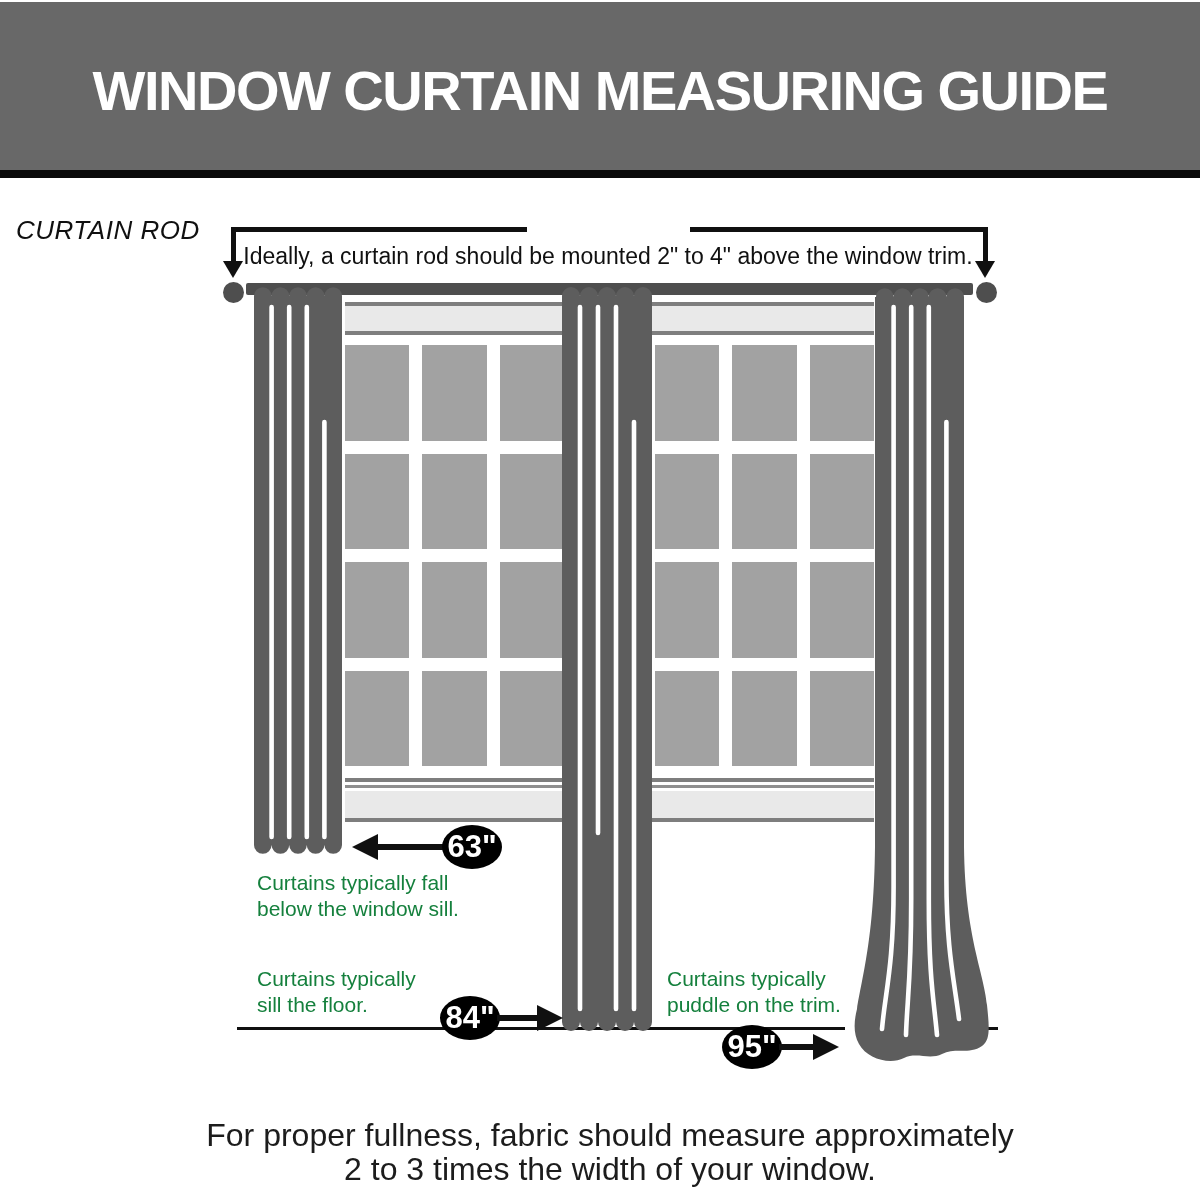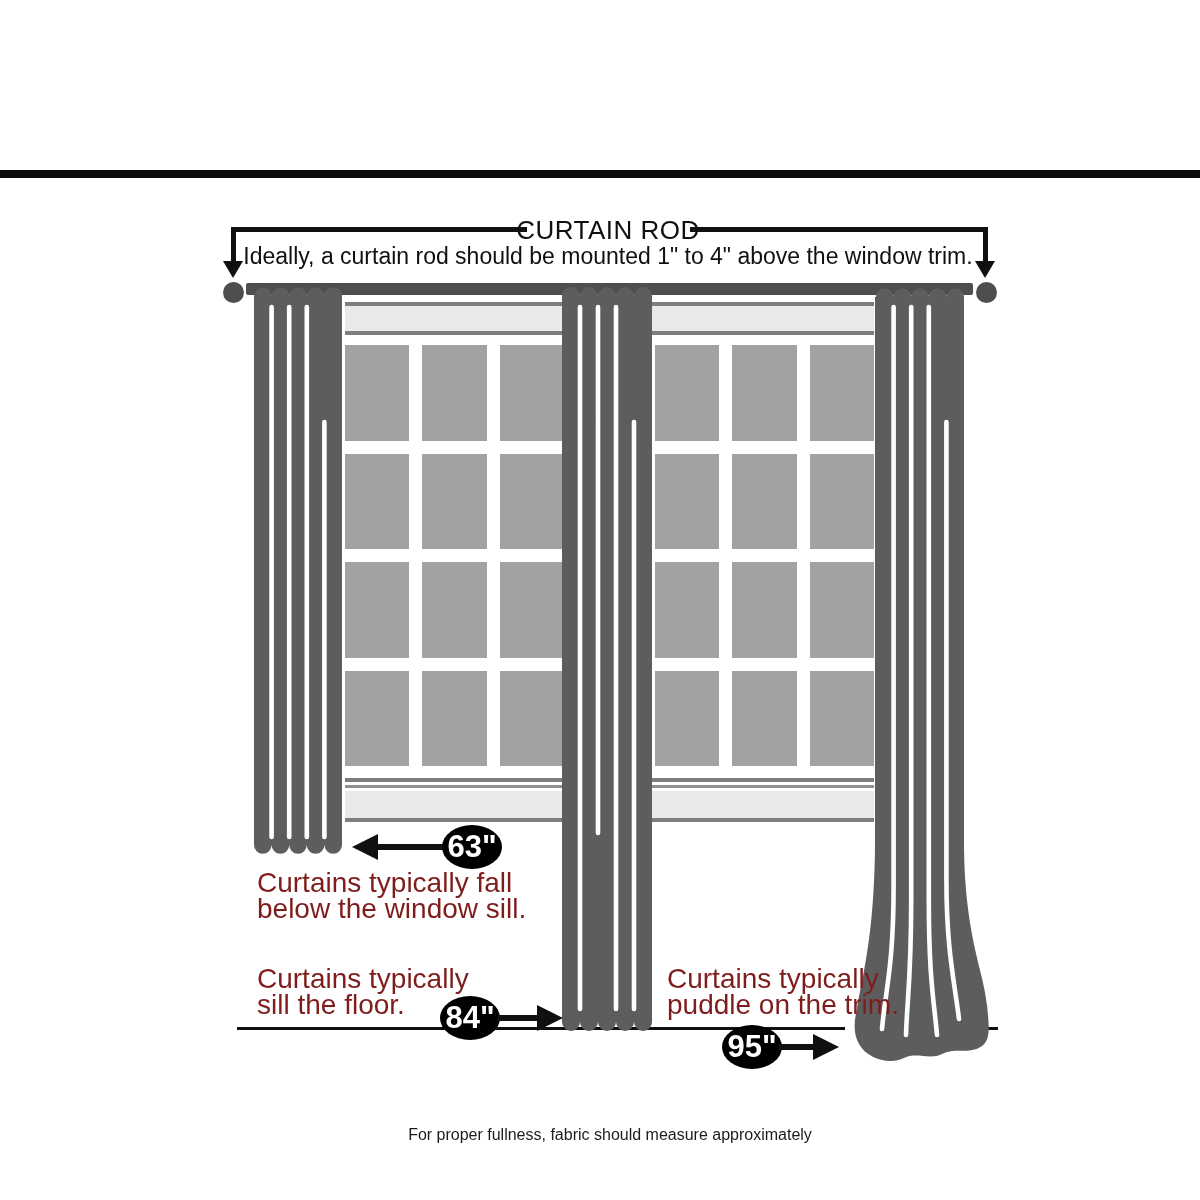--- a/index.html
+++ b/index.html
@@ -11,21 +11,21 @@
 
   
   .header{left:0;top:2px;width:1200px;height:168px;background:var(--header-bg,#686868);
     display:flex;align-items:center;justify-content:center;padding-top:8px;box-sizing:border-box;}
   .header-rule{left:0;top:170px;width:1200px;height:8px;background:#0a0a0a;}
   .title{color:#fff;font-size:56px;font-weight:700;letter-spacing:-1.5px;white-space:nowrap;}
 
   
   .bracket{background:#101010;}
   .arrowhead-down{width:0;height:0;border-left:10px solid transparent;border-right:10px solid transparent;border-top:17px solid #101010;}
-  .callout-label{left:16px;right:0;top:215px;text-align:center;font-size:26px;letter-spacing:.5px;}
+  .callout-label{left:16px;right:0;top:215px;font-size:26px;letter-spacing:.5px;font-style:italic;}
   .callout-desc{left:16px;right:0;top:243px;text-align:center;font-size:23px;}
 
   
   .rod{left:246px;top:283px;width:727px;height:12px;background:var(--rod,#4e4e4e);border-radius:2px;}
   .finial{width:21px;height:21px;border-radius:50%;background:var(--rod,#4e4e4e);top:282px;}
 
   
   .trim-line{left:345px;width:529px;background:var(--trim-line,#7e7e7e);}
   .trim-band{left:345px;width:529px;background:var(--trim-band,#e9e9e9);}
   .pane-grid{left:345px;top:345px;width:529px;height:421px;display:grid;
@@ -40,39 +40,42 @@
   .curtain-fill{fill:var(--curtain,#5d5d5d);}
   .curtain-stripe{stroke:#fff;stroke-width:4.6;stroke-linecap:round;fill:none;}
 
   
   .badge{width:60px;height:44px;border-radius:50%;background:#000;color:#fff;
     display:flex;align-items:center;justify-content:center;font-size:31px;font-weight:700;}
   .shaft{height:6px;background:#101010;}
   .head-left{width:0;height:0;border-top:13px solid transparent;border-bottom:13px solid transparent;border-right:26px solid #101010;}
   .head-right{width:0;height:0;border-top:13px solid transparent;border-bottom:13px solid transparent;border-left:26px solid #101010;}
 
-  .note{font-size:28px;line-height:26px;color:#7f1d1d;}
+  .note{font-size:21px;line-height:26px;color:#15803d;}
 
-  .footer{left:20px;right:0;top:1118px;text-align:center;font-size:16px;line-height:34px;color:#1c1c1c;}
+  .footer{left:20px;right:0;top:1118px;text-align:center;font-size:32px;line-height:34px;color:#1c1c1c;}
 </style>
 </head>
 <body>
 
 <div class="stage" style="--header-bg: #686868; --curtain: #5d5d5d; --rod: #4e4e4e; --pane: #a2a2a2; --trim-band: #e9e9e9; --trim-line: #7e7e7e;">
 
+  <div class="abs header">
+    <div class="title">WINDOW CURTAIN MEASURING GUIDE</div>
+  </div>
   <div class="abs header-rule"></div>
 
   <div class="abs bracket" style="left:231px;top:227px;width:296px;height:5px;"></div>
   <div class="abs bracket" style="left:690px;top:227px;width:298px;height:5px;"></div>
   <div class="abs bracket" style="left:231px;top:227px;width:5px;height:36px;"></div>
   <div class="abs bracket" style="left:983px;top:227px;width:5px;height:36px;"></div>
   <div class="abs arrowhead-down" style="left:223px;top:261px;"></div>
   <div class="abs arrowhead-down" style="left:975px;top:261px;"></div>
   <div class="abs callout-label">CURTAIN ROD</div>
-  <div class="abs callout-desc">Ideally, a curtain rod should be mounted 1" to 4" above the window trim.</div>
+  <div class="abs callout-desc">Ideally, a curtain rod should be mounted 2" to 4" above the window trim.</div>
 
   <div class="abs trim-line" style="top:302px;height:4px;"></div>
   <div class="abs trim-band" style="top:306px;height:25px;"></div>
   <div class="abs trim-line" style="top:331px;height:4px;"></div>
 
   <div class="abs pane-grid" id="pane-grid">
       <div class="pane"></div>
       <div class="pane"></div>
       <div class="pane"></div>
       <div class="pane"></div>
@@ -167,15 +170,16 @@
   <div class="abs note" style="left:667px;top:966px;">
     <div>Curtains typically</div>
     <div>puddle on the trim.</div>
   </div>
   <div class="abs badge" style="left:722px;top:1025px;">95"</div>
   <div class="abs shaft" style="left:779px;top:1044px;width:38px;"></div>
   <div class="abs head-right" style="left:813px;top:1034px;"></div>
 
   <div class="abs footer">
     <div>For proper fullness, fabric should measure approximately</div>
+    <div>2 to 3 times the width of your window.</div>
   </div>
 
 </div>
 
 </body></html>

